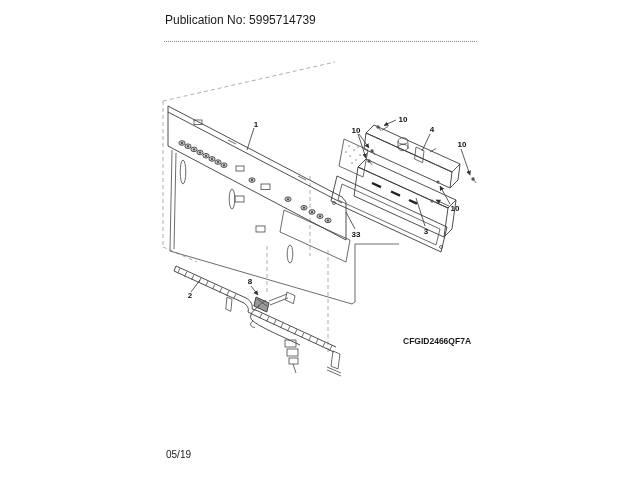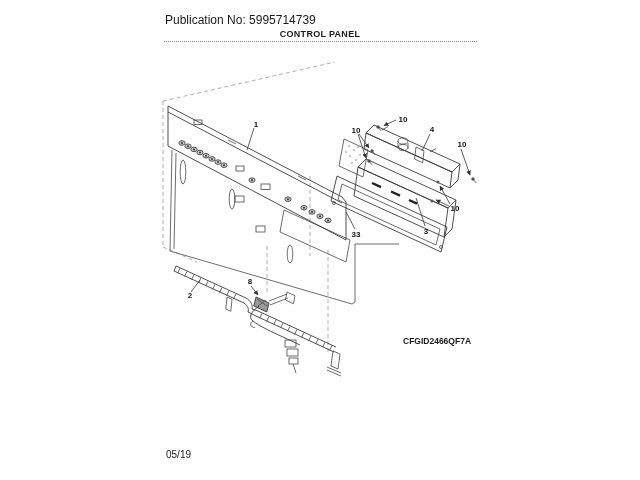--- a/index.html
+++ b/index.html
@@ -22,21 +22,20 @@
   .ldr{stroke:#333;stroke-width:.8;fill:none;}
   .thick{stroke:#222;stroke-width:2.4;fill:none;}
   .dot{fill:#666;}
 </style>
 </head>
 <body>
 
 <div class="page">
 
   <span class="txt pub">Publication No: 5995714739</span>
-  <span class="txt sect">CONTROL PANEL</span>
   <div class="rule"></div>
 
   <svg width="640" height="480" viewBox="0 0 640 480">
     <defs>
       <marker id="ah" markerWidth="7" markerHeight="7" refX="5.5" refY="3" orient="auto">
         <path d="M0,0 L6,3 L0,6 Z" fill="#333"></path>
       </marker>
     </defs>
 
     <g>

